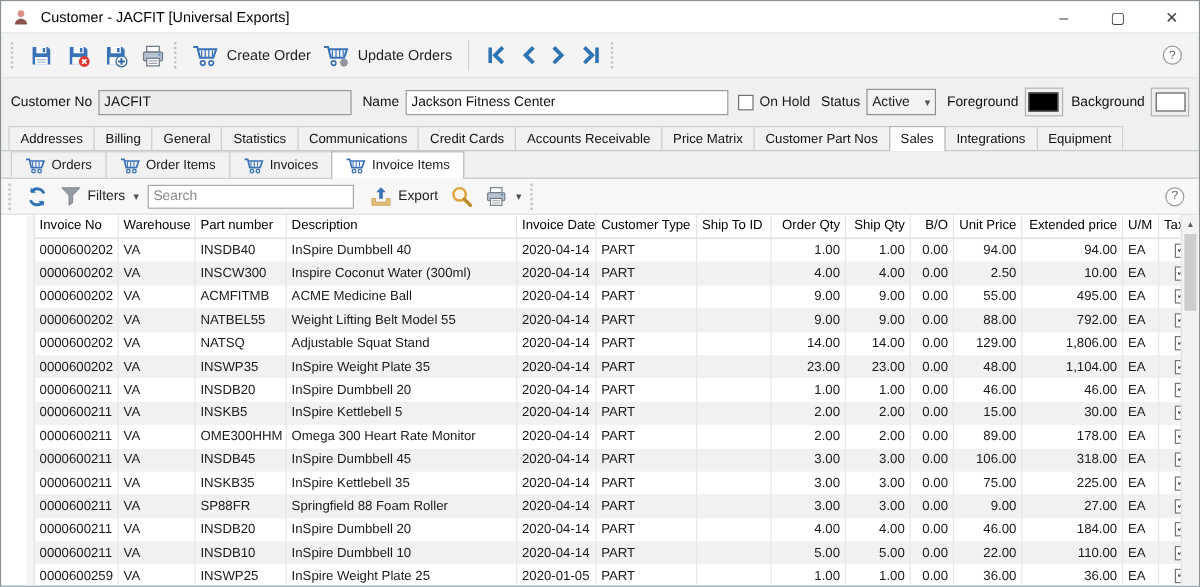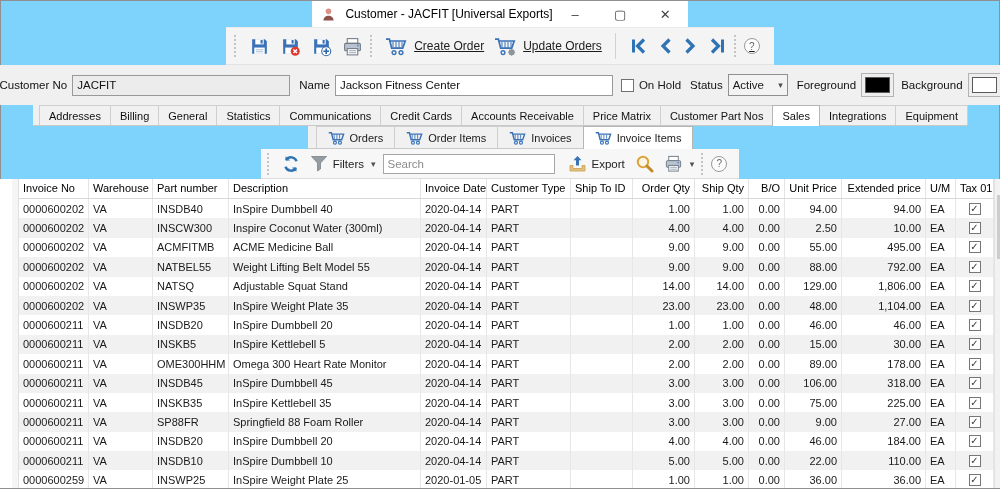--- a/index.html
+++ b/index.html
@@ -1,28 +1,28 @@
 <!DOCTYPE html>
 <html><head>
 <meta charset="utf-8">
 <style>
   * { box-sizing: border-box; margin:0; padding:0; }
   html,body { width:1000px; height:489px; overflow:hidden; background:#fff; }
   body { font-family:"Liberation Sans", sans-serif; color:#1a1a1a; }
-  .window { width:1000px; height:489px; border:1px solid #8f8f8f; display:flex; flex-direction:column; background:#7dd3fc;align-items:center; }
+  .window { width:1000px; height:489px; border:1px solid #8f8f8f; display:flex; flex-direction:column; background:#7dd3fc; }
 
   
   .titlebar { height:26px; background:#fff; display:flex; align-items:center; flex:none; }
   .app-icon { margin-left:9px; width:15px; height:15px; }
   .title-text { margin-left:9px; font-size:12px; color:#000; }
   .win-controls { margin-left:auto; display:flex; height:100%; }
   .win-btn { width:45px; height:100%; display:flex; align-items:center; justify-content:center; font-size:13px; color:#444; }
 
   
-  .main-toolbar { height:35px; background:#f4f4f4; border-top:1px solid #eaeaea; border-bottom:1px solid #e2e2e2; display:flex; align-items:center; padding:18px 6px; flex:none;text-decoration:underline; }
+  .main-toolbar { height:35px; background:#f4f4f4; border-top:1px solid #eaeaea; border-bottom:1px solid #e2e2e2; display:flex; align-items:center; padding:18px 6px; flex:none; }
   .grip { width:4px; height:22px; border-left:2px dotted #c3c3c3; margin:0 6px 0 2px; }
   .vsep { width:1px; height:26px; background:#d2d2d2; margin:0 8px; }
   .tb-btn { display:flex; align-items:center; gap:5px; padding:3px 5px; font-size:12px; color:#222; cursor:default; }
   .tb-btn svg { display:block; }
   .nav-btn { padding:3px 6px; }
   .help-btn { margin-left:auto; margin-right:8px; width:16px; height:16px; border:1px solid #9a9a9a; border-radius:50%; display:flex; align-items:center; justify-content:center; font-size:10px; color:#666; background:#fdfdfd; }
 
   
   .form-row { height:40px; background:#f0f0f0; display:flex; align-items:center; padding:0 8px; font-size:11.5px; flex:none; white-space:nowrap; }
   .form-row label { margin-right:5px; color:#111; }

